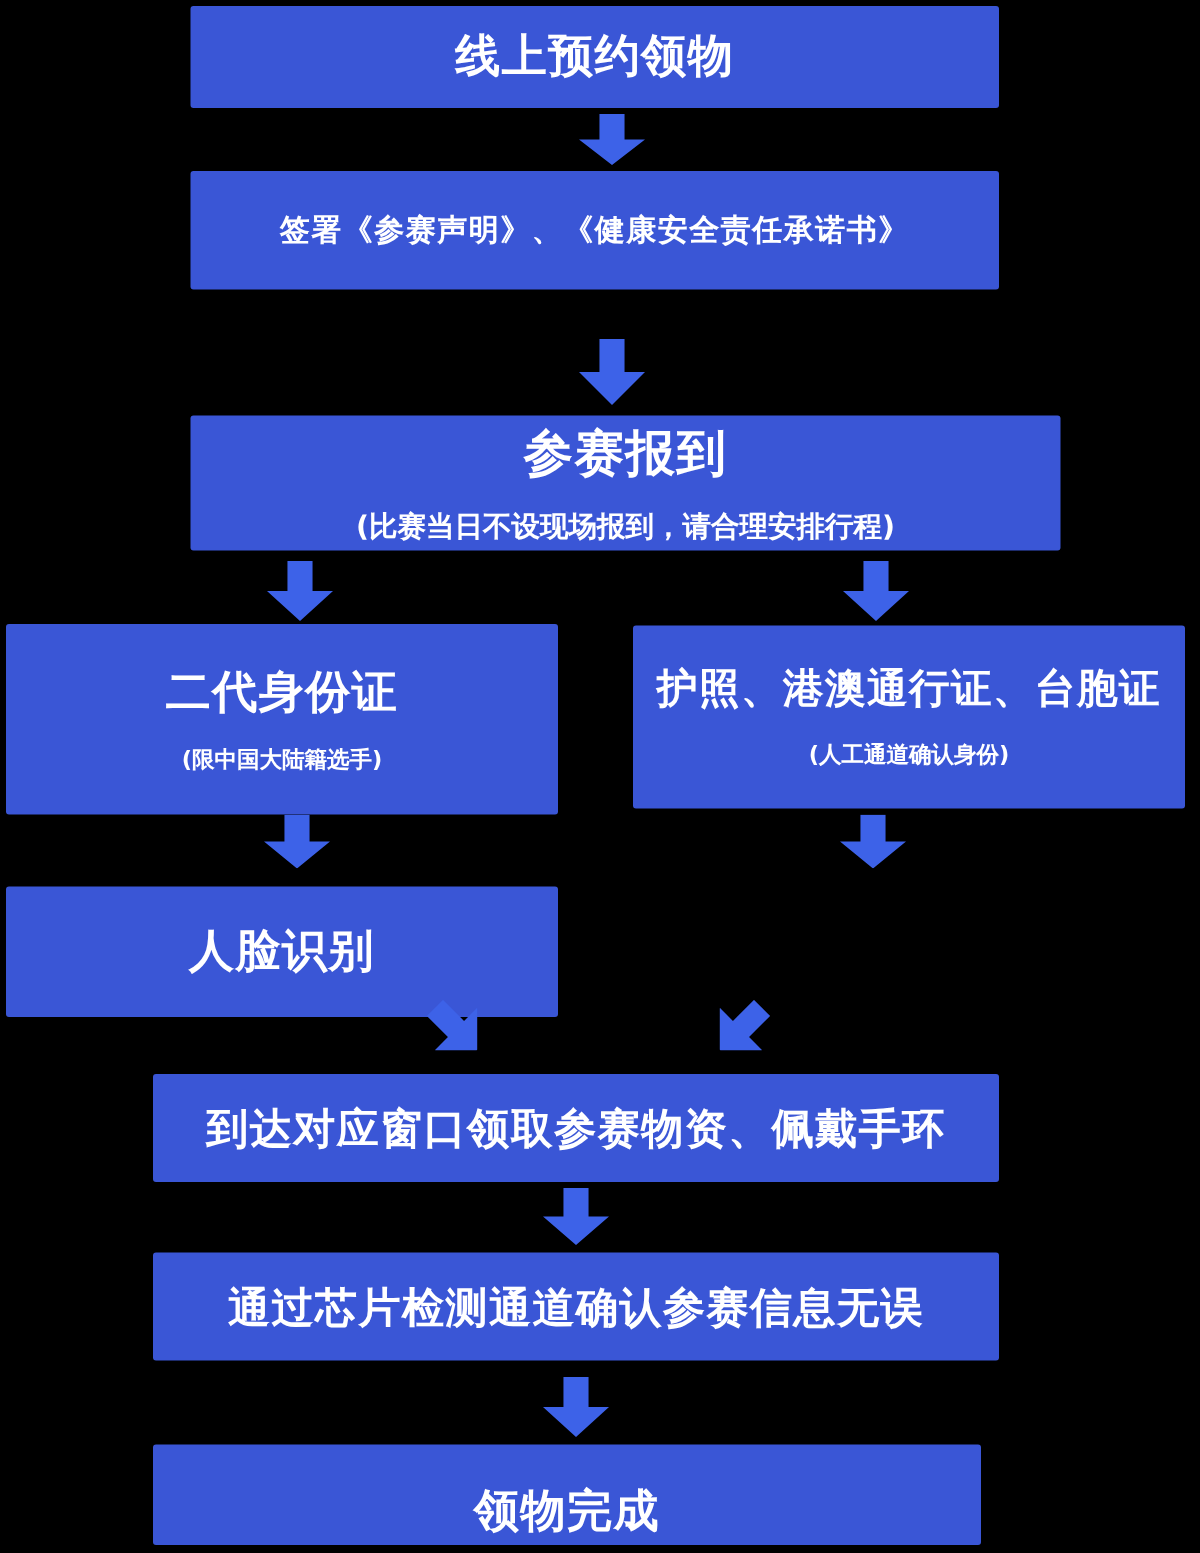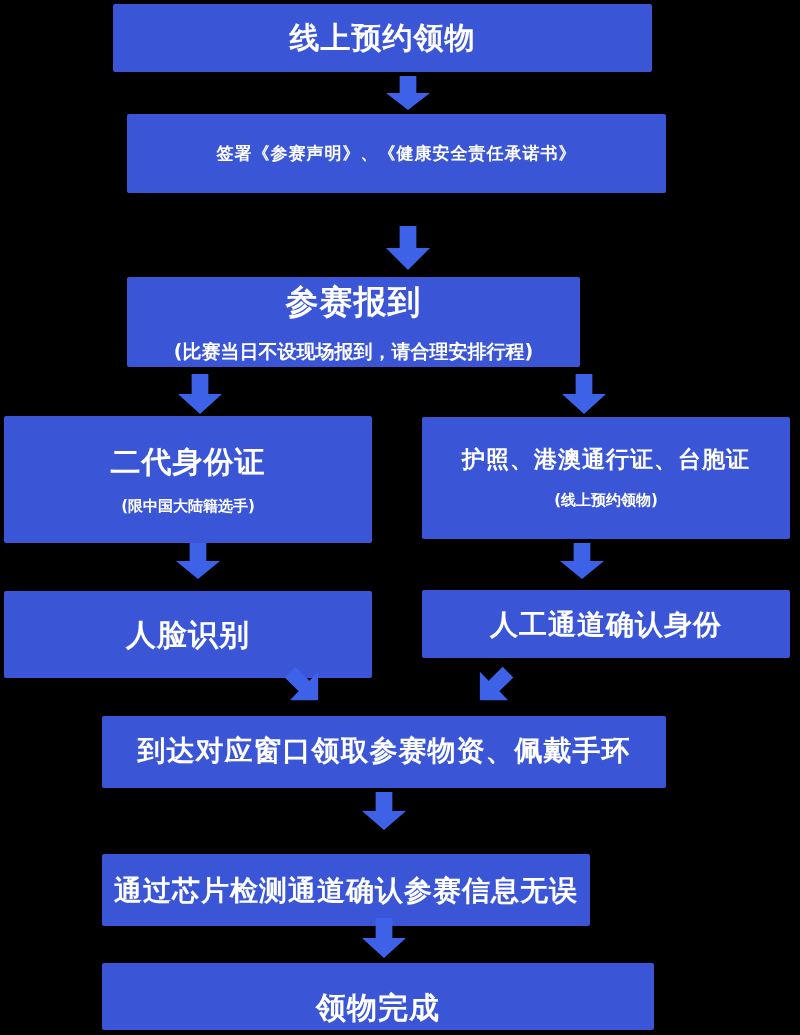--- a/index.html
+++ b/index.html
@@ -31,89 +31,86 @@
     white-space: nowrap;
   }
   .node-subtitle {
     font-weight: bold;
     line-height: 1.3;
     margin-top: 17px;
     white-space: nowrap;
   }
   .fs30 { font-size: 30px; }
   .fs33 { font-size: 33px; }
-  .fs26 { font-size: 17px; }
-  .fs27 { font-size: 23px; }
+  .fs26 { font-size: 20px; }
+  .fs27 { font-size: 27px; }
   .fs28 { font-size: 28px; }
   .fs18 { font-size: 15px; }
   .fs19 { font-size: 19px; }
   .arrow {
     position: absolute;
     background: #3d62e8;
     clip-path: polygon(31% 0, 69% 0, 69% 50%, 100% 50%, 50% 100%, 0 50%, 31% 50%);
   }
   .rot-dr { transform: rotate(-45deg); }
   .rot-dl { transform: rotate(45deg); }
 </style>
 </head>
 <body>
 
 <div id="canvas">
 
-  <div class="node" style="left:113px; top:4px; width:539px; height:68px;">
+  <div class="node" style="left:127px; top:4px; width:539px; height:68px;">
     <span class="node-title fs30">线上预约领物</span>
   </div>
 
   <div class="arrow" style="left:386px; top:76px; width:44px; height:34px;"></div>
 
   <div class="node" style="left:127px; top:114px; width:539px; height:79px;">
     <span class="node-title fs26">签署《参赛声明》、《健康安全责任承诺书》</span>
   </div>
 
   <div class="arrow" style="left:386px; top:226px; width:44px; height:44px;"></div>
 
-  <div class="node" style="left:127px; top:277px; width:453px; height:90px;">
+  <div class="node" style="left:127px; top:277px; width:580px; height:90px;">
     <span class="node-title fs33">参赛报到</span>
     <span class="node-subtitle fs19">(比赛当日不设现场报到，请合理安排行程)</span>
   </div>
 
   <div class="arrow" style="left:178px; top:374px; width:44px; height:40px;"></div>
   <div class="arrow" style="left:562px; top:374px; width:44px; height:40px;"></div>
 
   <div class="node" style="left:4px; top:416px; width:368px; height:127px;align-items:center;">
     <span class="node-title fs30">二代身份证</span>
     <span class="node-subtitle fs18">(限中国大陆籍选手)</span>
   </div>
 
   <div class="node" style="left:422px; top:417px; width:368px; height:122px;">
     <span class="node-title fs27">护照、港澳通行证、台胞证</span>
-    <span class="node-subtitle fs18">(线上预约领物)</span>
+    <span class="node-subtitle fs18">(人工通道确认身份)</span>
   </div>
 
   <div class="arrow" style="left:176px; top:543px; width:44px; height:36px;"></div>
   <div class="arrow" style="left:560px; top:543px; width:44px; height:36px;"></div>
 
   <div class="node" style="left:4px; top:591px; width:368px; height:87px;">
     <span class="node-title fs30">人脸识别</span>
   </div>
 
-  <div class="node" style="left:422px; top:590px; width:368px; height:68px;">
-    <span class="node-title fs28">人工通道确认身份</span>
-  </div>
 
   <div class="arrow rot-dr" style="left:284px; top:666px; width:40px; height:40px;"></div>
   <div class="arrow rot-dl" style="left:474px; top:666px; width:40px; height:40px;"></div>
 
-  <div class="node" style="left:102px; top:716px; width:564px; height:72px;font-family:Liberation Mono, monospace;">
+  <div class="node" style="left:102px; top:716px; width:564px; height:72px;">
     <span class="node-title fs28">到达对应窗口领取参赛物资、佩戴手环</span>
   </div>
 
   <div class="arrow" style="left:362px; top:792px; width:44px; height:38px;"></div>
 
-  <div class="node" style="left:102px; top:854px; width:488px; height:72px;">
+  <div class="node" style="left:102px; top:835px; width:564px; height:72px;">
     <span class="node-title fs28">通过芯片检测通道确认参赛信息无误</span>
   </div>
 
   <div class="arrow" style="left:362px; top:918px; width:44px; height:40px;"></div>
 
   <div class="node" style="left:102px; top:963px; width:552px; height:67px;justify-content:flex-end;">
     <span class="node-title fs30">领物完成</span>
   </div>
 
 </div>

